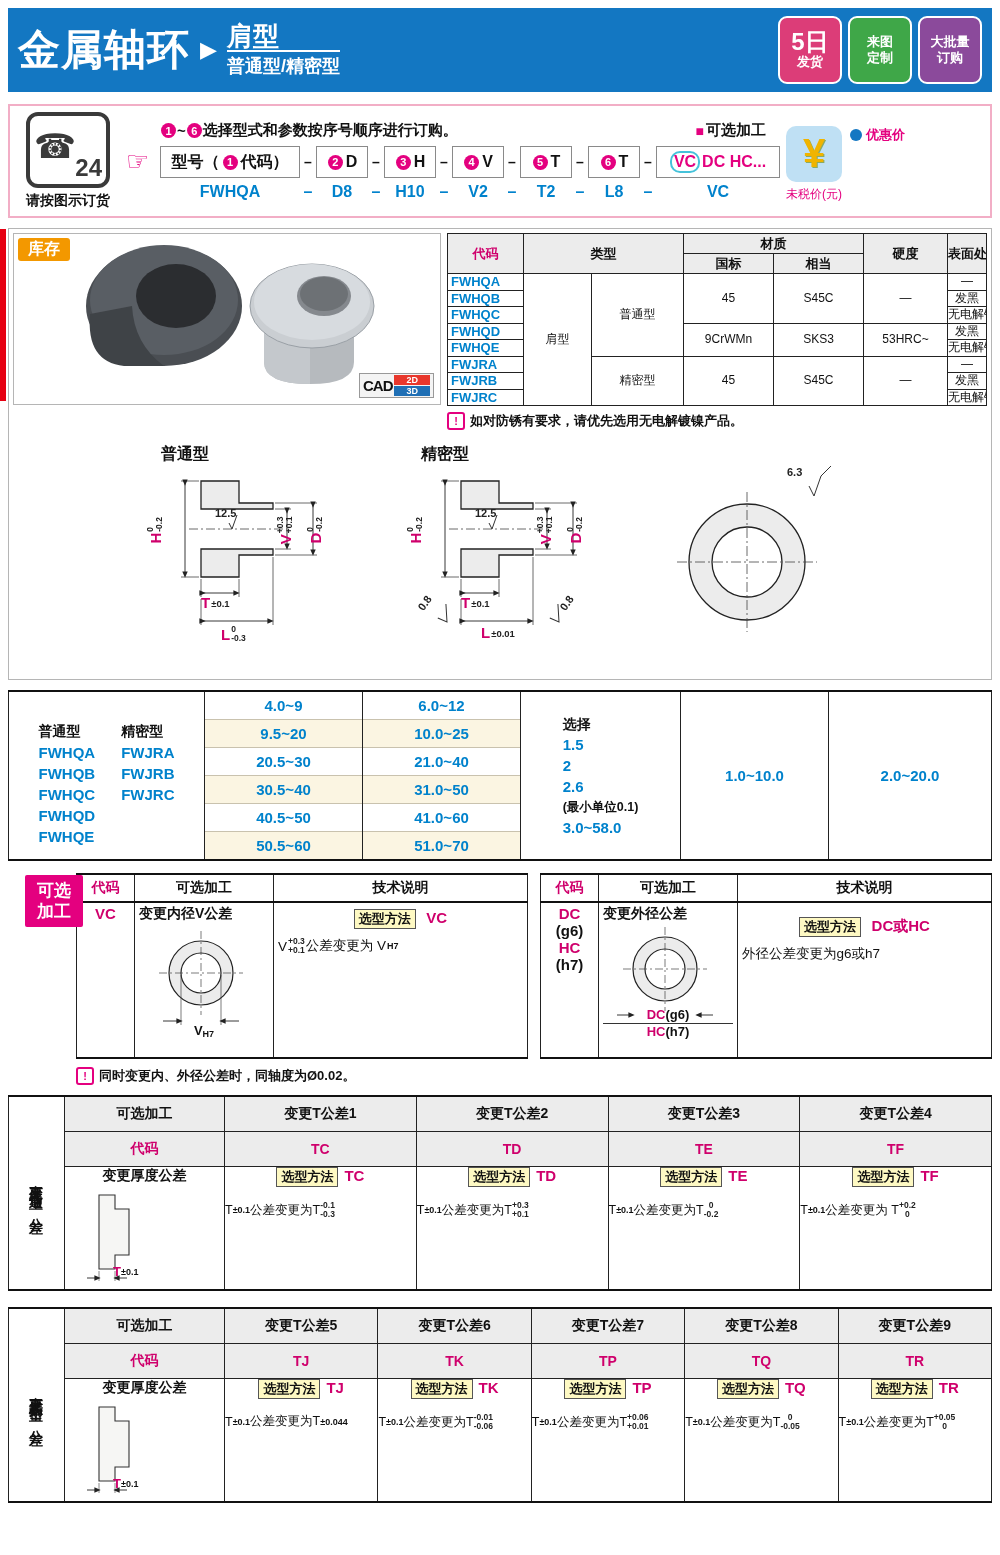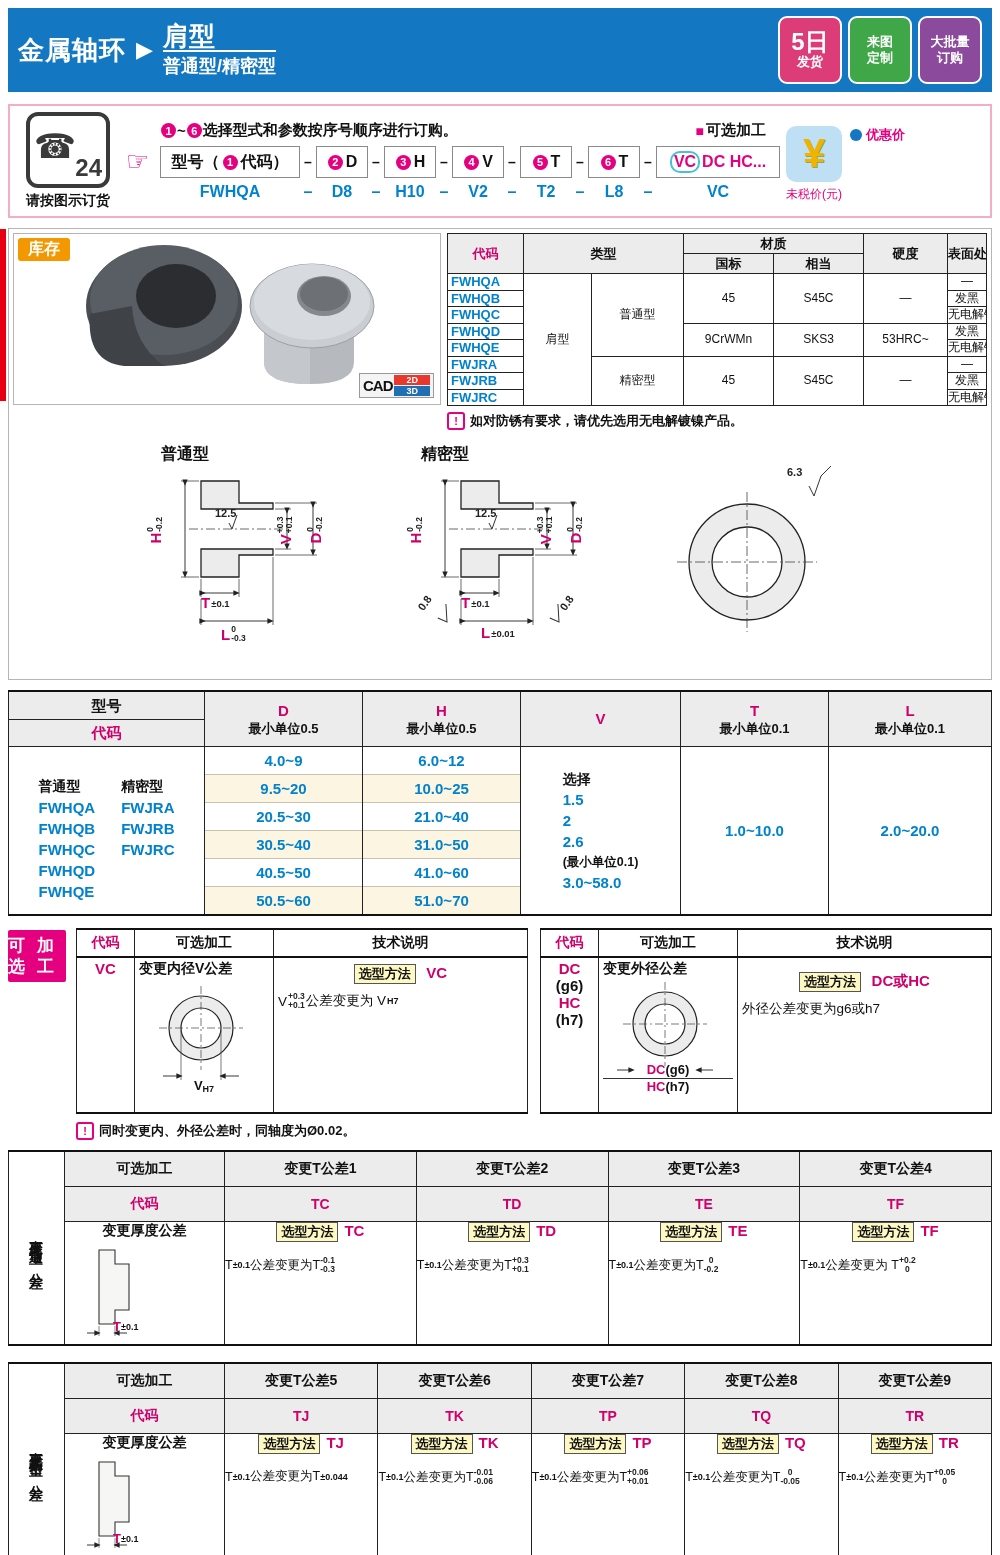--- a/index.html
+++ b/index.html
@@ -3,21 +3,21 @@
 <meta charset="utf-8">
 <style>
   html,body{margin:0;padding:0;background:#fff;}
   body{width:1000px;font-family:"Liberation Sans","DejaVu Sans",sans-serif;color:#111;-webkit-font-smoothing:antialiased;}
   .page{width:1000px;height:1555px;position:relative;overflow:hidden;}
   .mag{color:#cf006c;}
   .bold{font-weight:bold;}
   
   .header{margin:8px 8px 0 8px;height:84px;background:#1377c2;display:flex;align-items:center;justify-content:space-between;padding:0 10px;box-sizing:border-box;}
   .h-left{display:flex;align-items:center;gap:8px;}
-  .h-title{color:#fff;font-size:26px;font-weight:bold;letter-spacing:1px;}
+  .h-title{color:#fff;font-size:42px;font-weight:bold;letter-spacing:1px;}
   .h-arrow{color:#fff;font-size:22px;margin:0 2px;}
   .h-sub1{color:#fff;font-size:26px;font-weight:bold;line-height:1.1;}
   .h-sub2{color:#fff;font-size:18px;font-weight:bold;border-top:2px solid #fff;padding-top:2px;}
   .badges{display:flex;gap:6px;}
   .badge{width:64px;height:68px;border-radius:9px;border:2px solid #fff;color:#fff;display:flex;flex-direction:column;align-items:center;justify-content:center;font-weight:bold;box-sizing:border-box;}
   .badge .big{font-size:24px;line-height:1;}
   .badge .small{font-size:13px;line-height:1.2;}
   .b-pink{background:#dc3d78;}
   .b-green{background:#3fa748;}
   .b-purple{background:#8b4a9b;}
@@ -96,21 +96,21 @@
   .band:last-child{border-bottom:none;}
   .codes-wrap{display:flex;justify-content:center;gap:26px;padding-top:16px;}
   .code-col{text-align:left;}
   .code-h{font-size:14px;font-weight:bold;line-height:22px;}
   .pn{color:#0082cc;font-weight:bold;font-size:15px;line-height:21px;}
   .v-inner{display:inline-block;text-align:left;}
   .vb{font-size:14px;font-weight:bold;line-height:20px;}
   .vu{font-size:12.5px;font-weight:bold;line-height:20px;}
   
   .optsec{margin:12px 8px 0 8px;position:relative;}
-  .optbadge{position:absolute;left:0;top:2px;width:58px;height:52px;background:#e4007f;color:#fff;font-weight:bold;font-size:17px;display:flex;flex-direction:row;align-items:center;justify-content:center;line-height:1.25;border-radius:2px;}
+  .optbadge{position:absolute;left:17px;top:2px;width:58px;height:52px;background:#e4007f;color:#fff;font-weight:bold;font-size:17px;display:flex;flex-direction:column;align-items:center;justify-content:center;line-height:1.25;border-radius:2px;}
   .opt-tables{display:flex;gap:12px;margin-left:68px;}
   .otbl{border-collapse:collapse;border-top:2px solid #111;border-bottom:2px solid #111;}
   .otbl td{border:1px solid #222;text-align:center;vertical-align:top;padding:2px 4px;}
   .otbl .oh{background:#fff;font-weight:bold;font-size:14px;border-bottom:2px solid #111;vertical-align:middle;padding:4px;}
   .ohcode{color:#cf006c;}
   .ocode{vertical-align:middle;font-weight:bold;font-size:15px;color:#cf006c;}
   .ocode .blk{color:#111;}
   .oproc-title{font-size:14px;font-weight:bold;text-align:left;}
   .otech{text-align:left;}
   .method-box{border:1px solid #555;background:#fef9c3;font-size:13px;font-weight:bold;padding:0 4px;display:inline-block;}
@@ -513,45 +513,20 @@
   <table class="dims">
     <colgroup>
         <col style="width:196px">
         <col style="width:158px">
         <col style="width:158px">
         <col style="width:160px">
         <col style="width:148px">
         <col>
       </colgroup>
     <tbody>
-        <tr class="dh">
-      <td>
-        <div class="m1">型号</div>
-        <div class="m2 mag">代码</div>
-      </td>
-      <td>
-        <div class="cl">D</div>
-        <div class="cu">最小单位0.5</div>
-      </td>
-      <td>
-        <div class="cl">H</div>
-        <div class="cu">最小单位0.5</div>
-      </td>
-      <td>
-        <div class="cl">V</div>
-      </td>
-      <td>
-        <div class="cl">T</div>
-        <div class="cu">最小单位0.1</div>
-      </td>
-      <td>
-        <div class="cl">L</div>
-        <div class="cu">最小单位0.1</div>
-      </td>
-    </tr>
     <tr>
       <td class="band-col">
         <div class="codes-wrap">
           <div class="code-col">
             <div class="code-h">普通型</div>
             <div class="pn">FWHQA</div>
             <div class="pn">FWHQB</div>
             <div class="pn">FWHQC</div>
             <div class="pn">FWHQD</div>
             <div class="pn">FWHQE</div>

